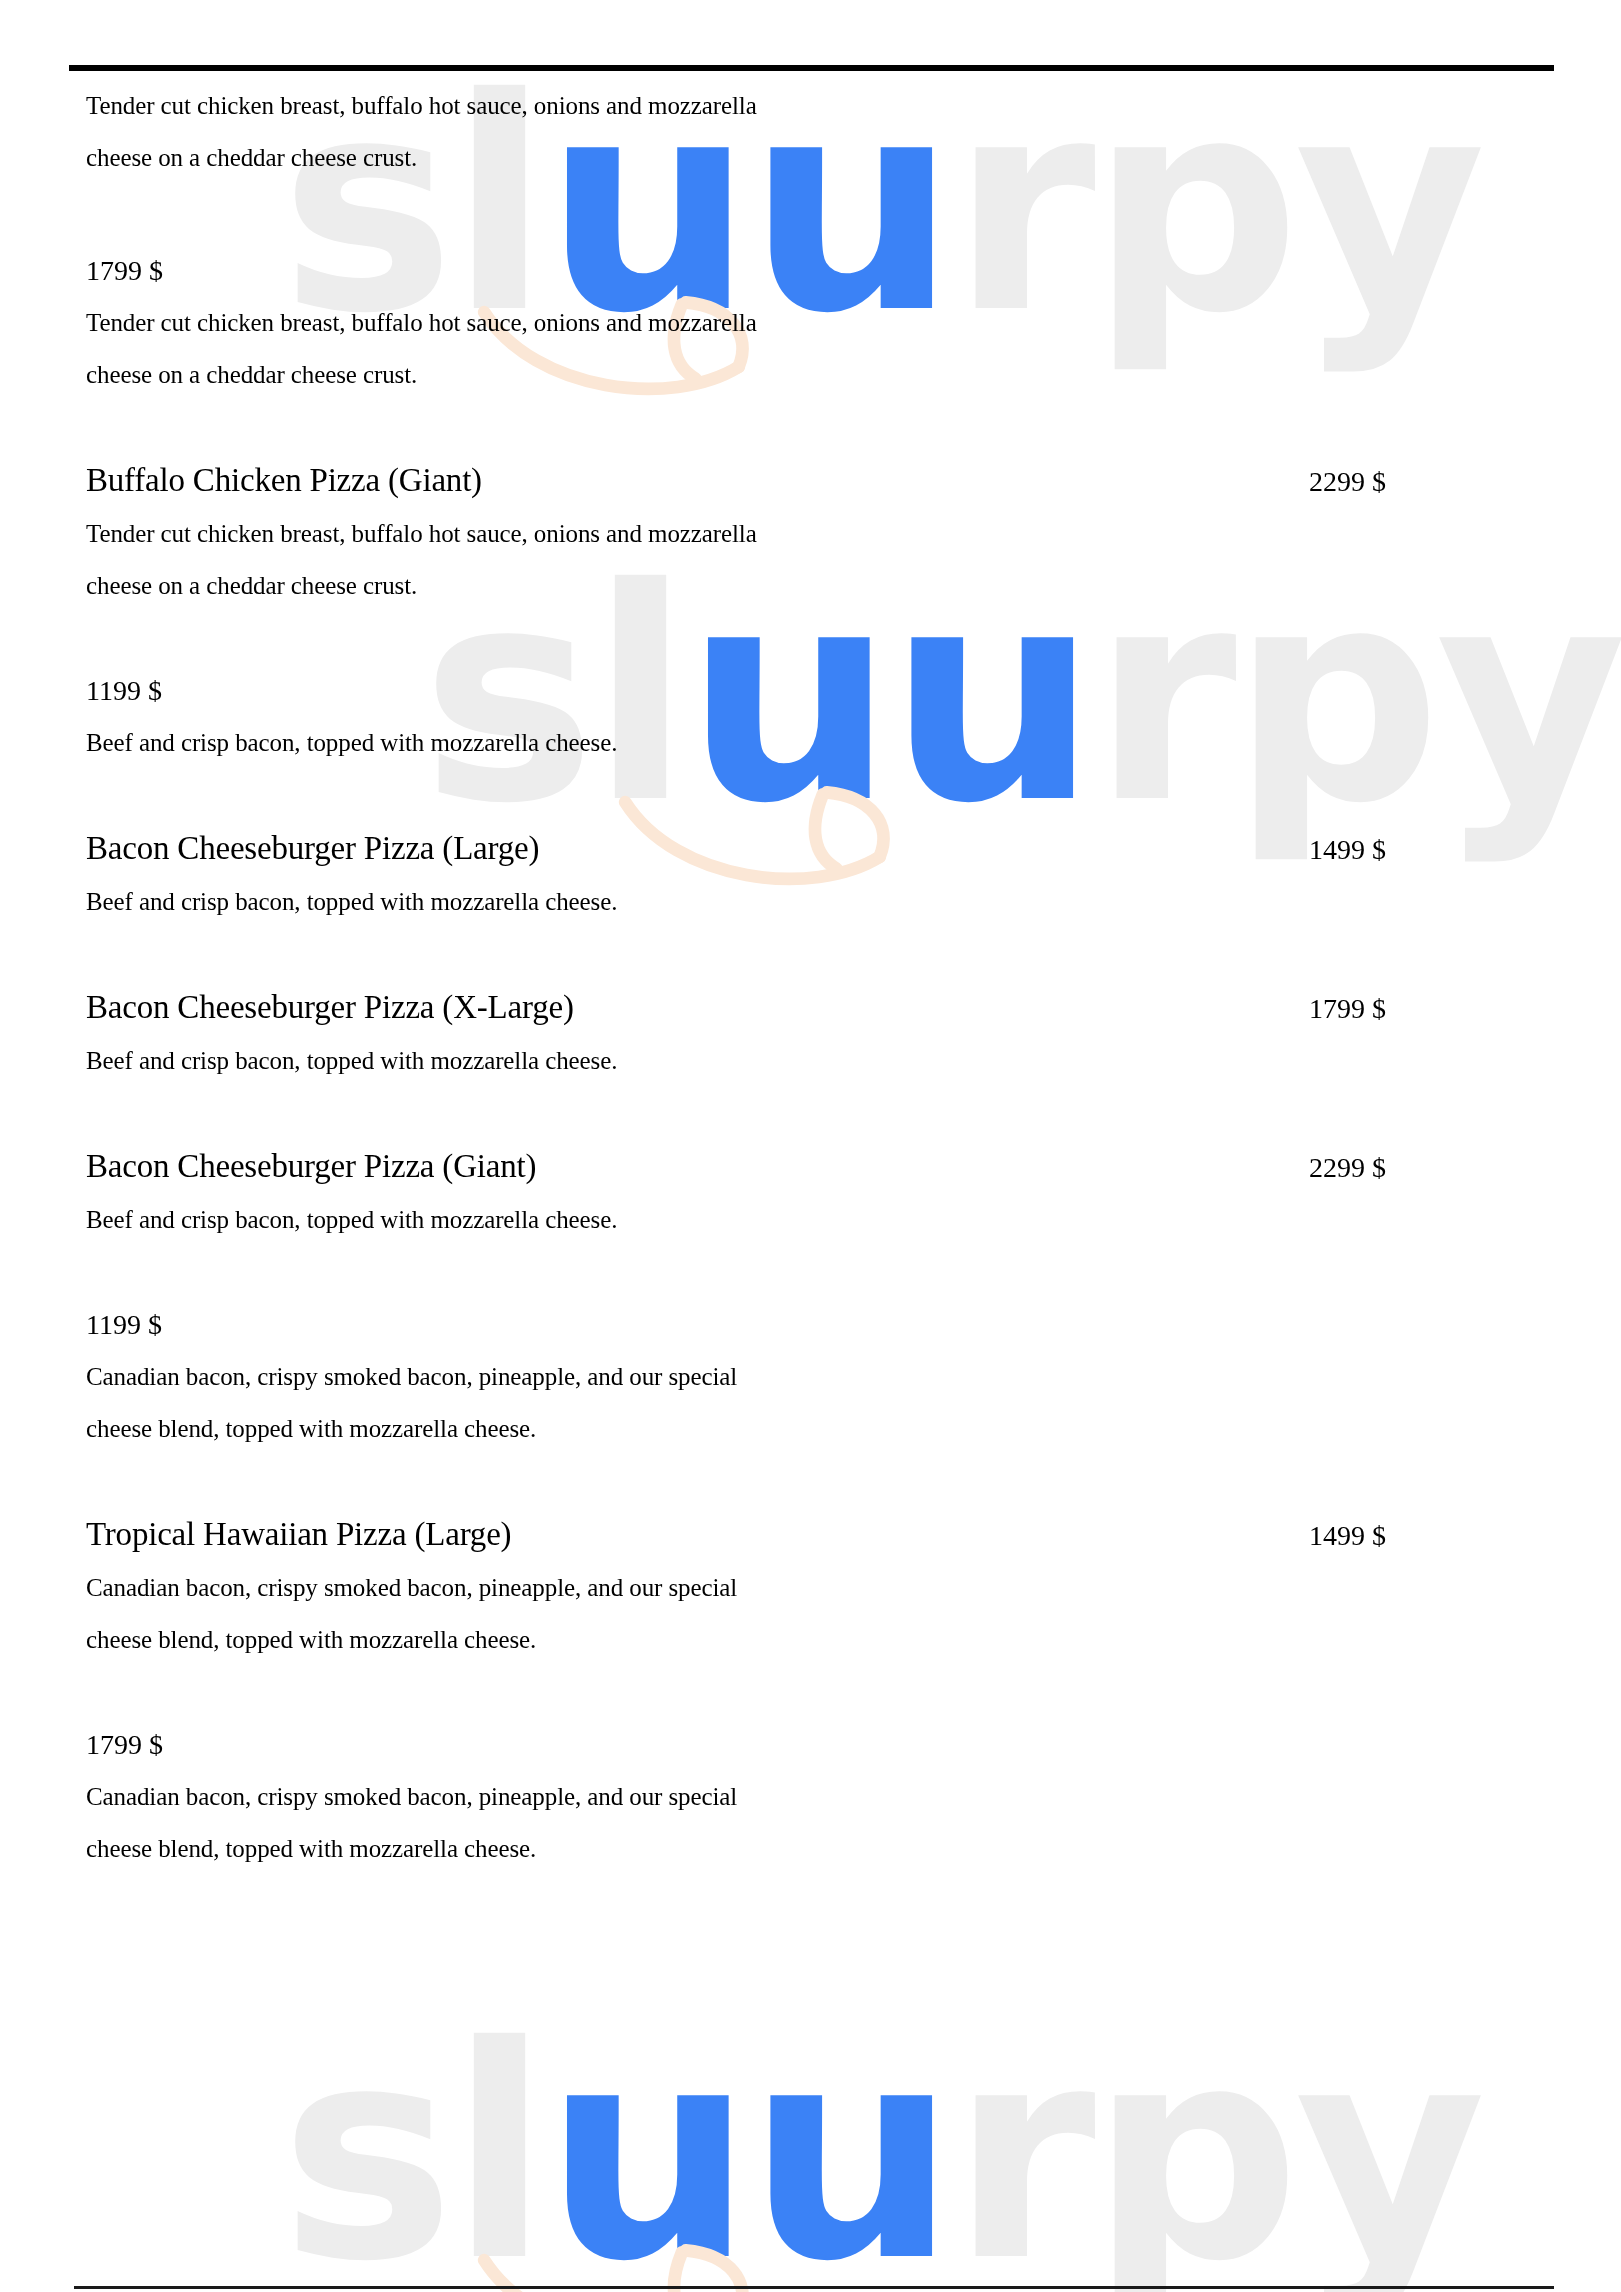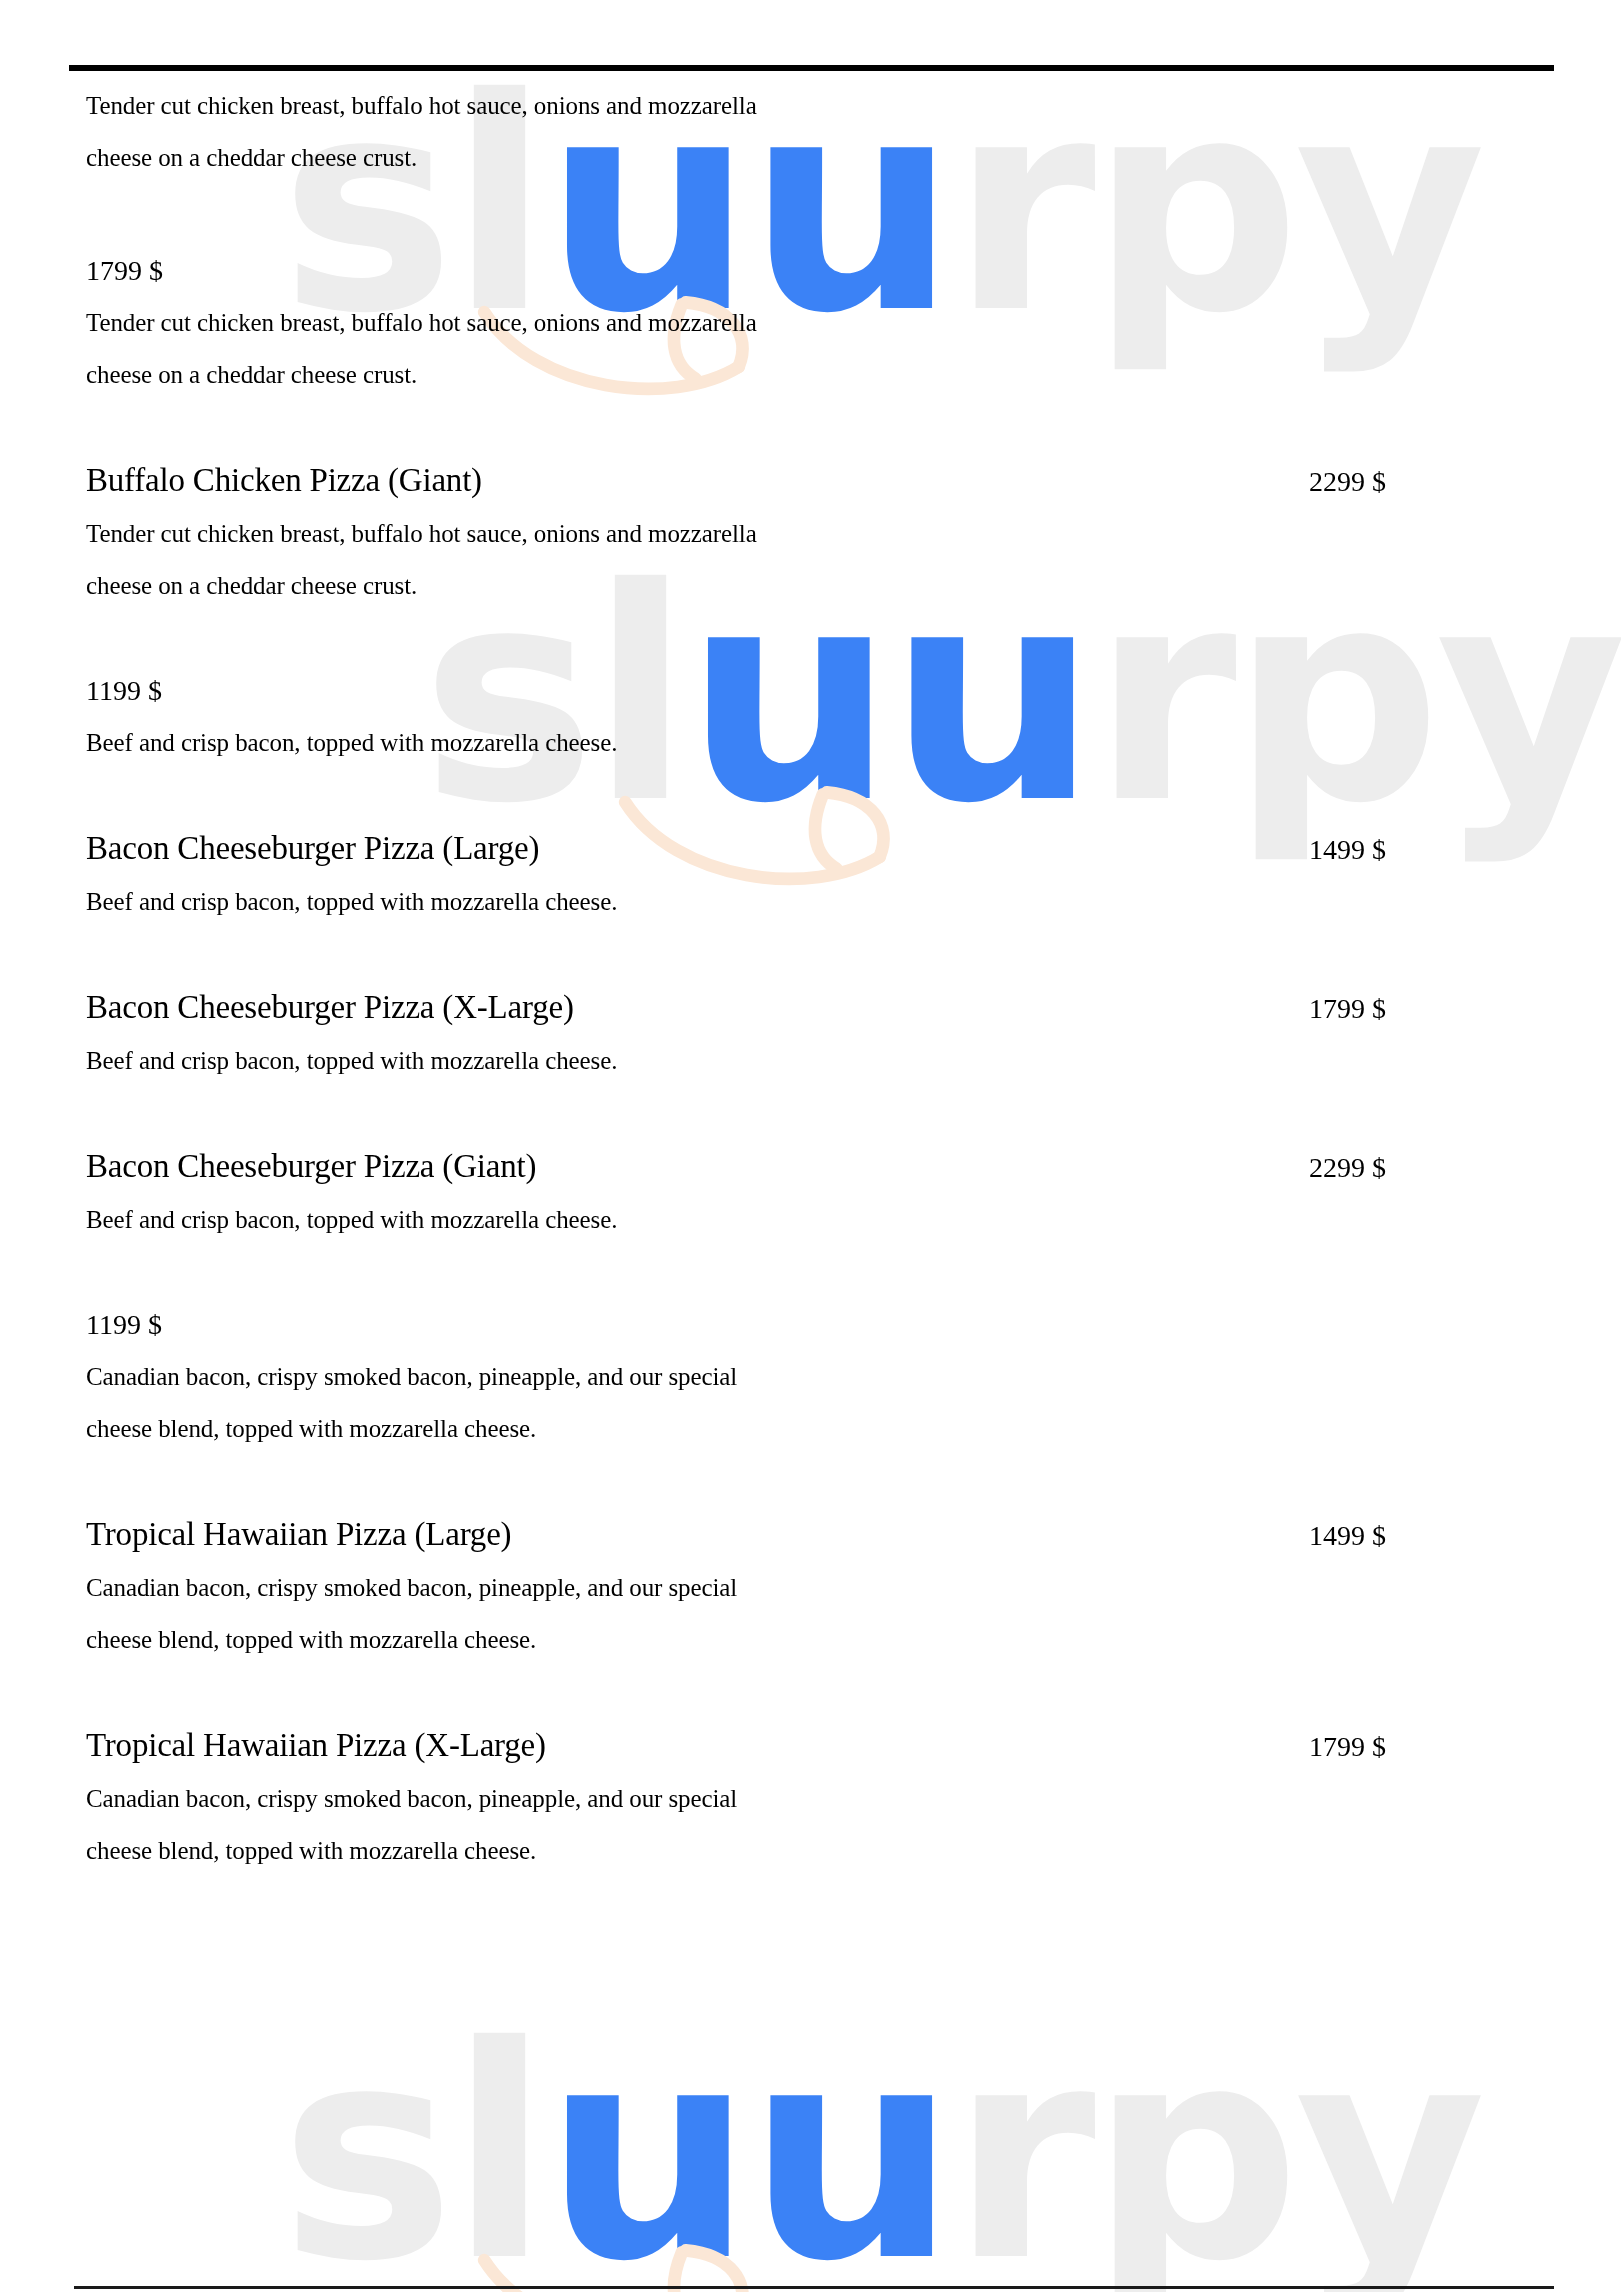--- a/index.html
+++ b/index.html
@@ -211,21 +211,20 @@
         <div class="item-name">Tropical Hawaiian Pizza (Large)</div>
         <div class="item-price">1499 $</div>
       </div>
       <div class="item-desc">
         <span class="dline">Canadian bacon, crispy smoked bacon, pineapple, and our special</span>
         <span class="dline">cheese blend, topped with mozzarella cheese.</span>
       </div>
     </div>
     <div class="menu-item">
       <div class="item-head">
-        <div class="item-name">Tropical Hawaiian Pizza (X-Large)</div>
         <div class="item-price">1799 $</div>
       </div>
       <div class="item-desc">
         <span class="dline">Canadian bacon, crispy smoked bacon, pineapple, and our special</span>
         <span class="dline">cheese blend, topped with mozzarella cheese.</span>
       </div>
     </div>
   </div>
 
 

